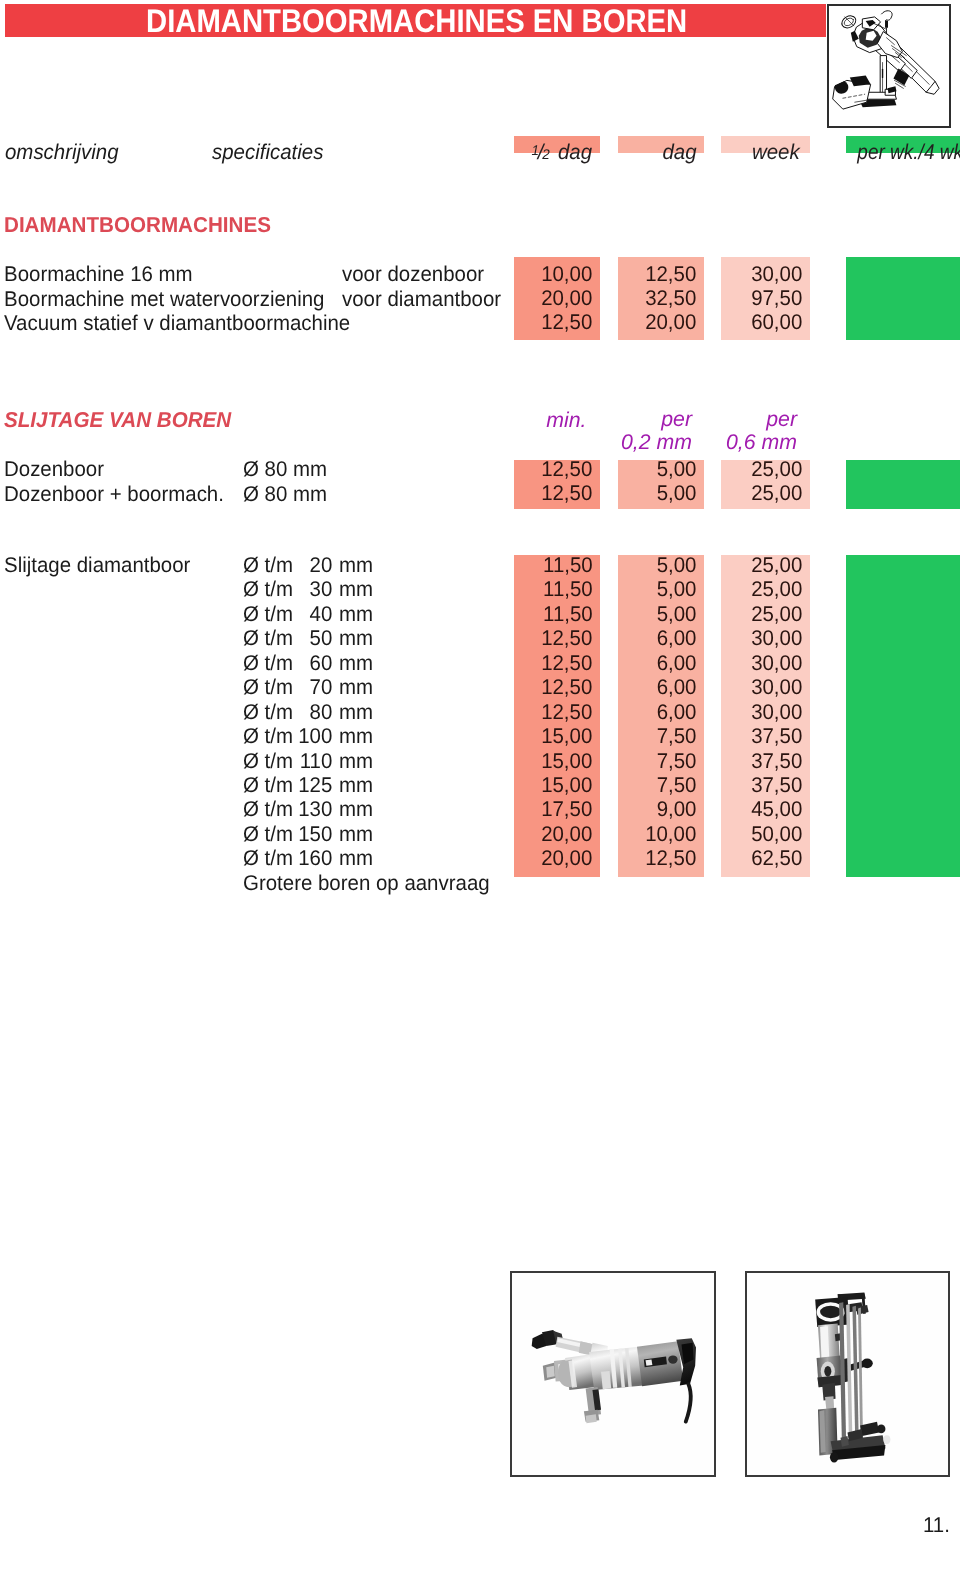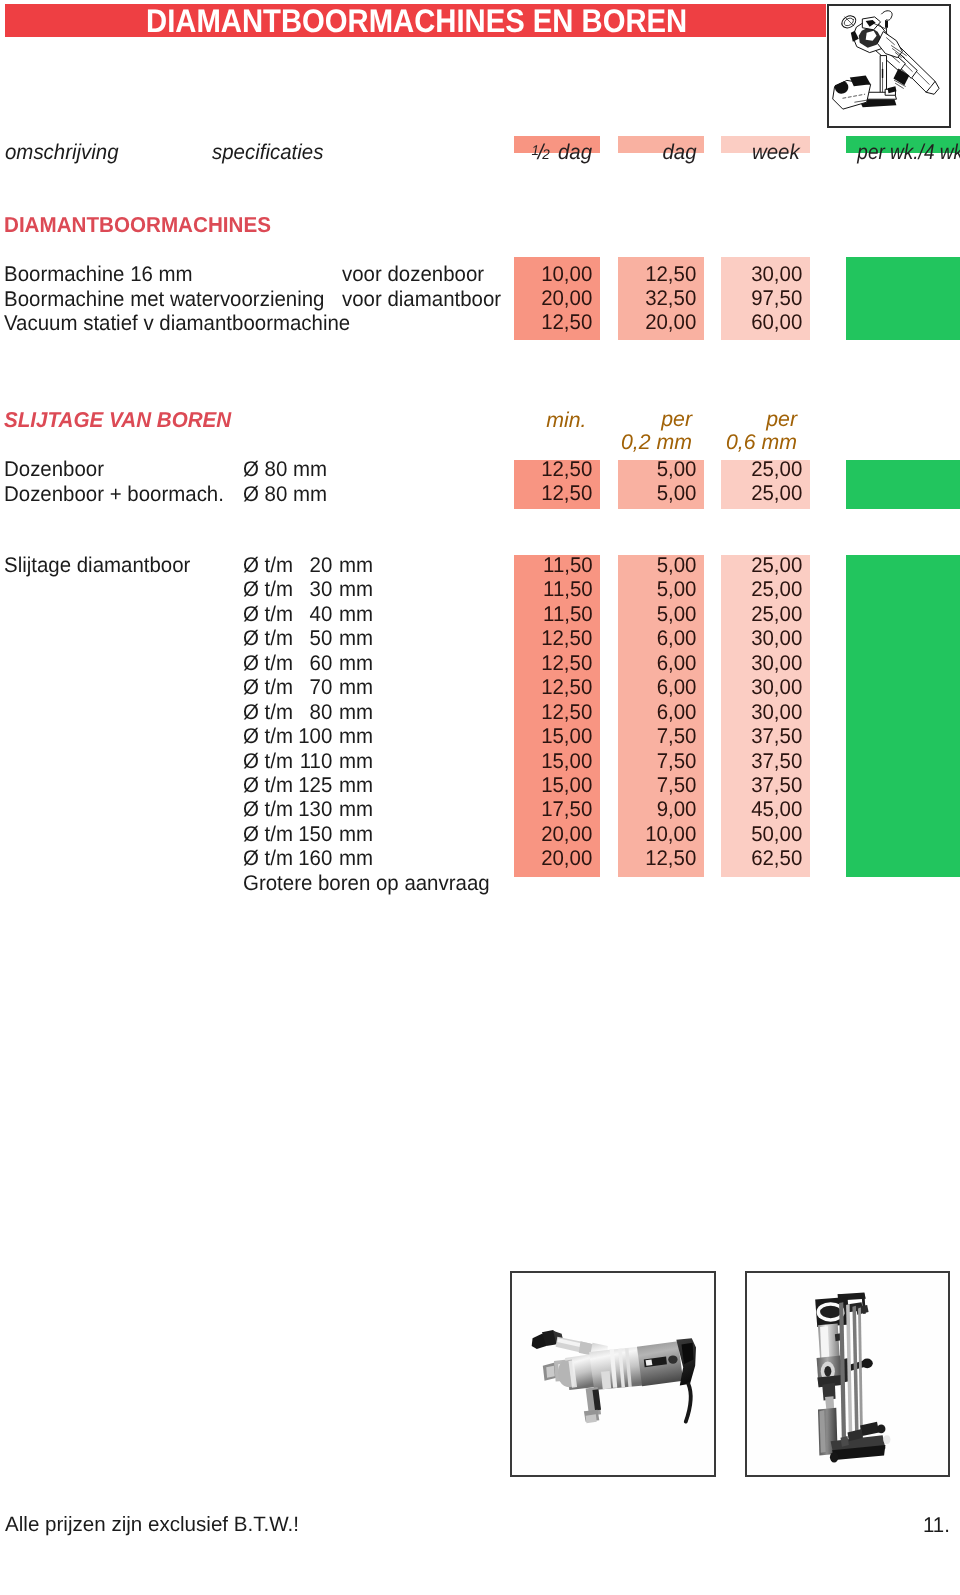--- a/index.html
+++ b/index.html
@@ -25,21 +25,21 @@
   .s4{left:846px;width:123px;background:#22c55e;}
 
   
   .chead{height:17px;top:136px;text-decoration:underline;}
   .chead .lbl{position:absolute;right:7.5px;top:3px;font-style:italic;font-size:21.3px;color:#231f20;
       white-space:nowrap;line-height:27px;transform:scaleX(0.96);transform-origin:100% 0;}
   .c1lbl{top:1px !important;}
   .c3lbl{right:10px !important;}
   .c4lbl{right:1px !important;transform:scaleX(0.893) !important;}
 
-  .hdr-label{font-style:italic;font-size:21.3px;color:#a16207;white-space:nowrap;line-height:24px;}
+  .hdr-label{font-style:italic;font-size:21.3px;color:#a21caf;white-space:nowrap;line-height:24px;}
 
   
   .txt{font-size:21.3px;color:#1b1b1b;white-space:nowrap;line-height:24px;
        transform:scaleX(0.96);transform-origin:0 0;}
   .sect{font-size:21.6px;font-weight:bold;color:#dc4a55;white-space:nowrap;line-height:24px;
        transform:scaleX(0.955);transform-origin:0 0;}
   .secti{font-size:21.6px;font-weight:bold;font-style:italic;color:#dc4a55;white-space:nowrap;line-height:24px;
        transform:scaleX(0.955);transform-origin:0 0;}
 
   .stripe{position:absolute;}
@@ -395,16 +395,15 @@
       <path d="M76 186 L152 180 L150 192 L80 197 Z" fill="#131313"></path>
       <path d="M116 158 L140 154 L143 166 L119 170 Z" fill="#202020"></path>
       <ellipse cx="146" cy="162" rx="6" ry="5" fill="#1d1d1d"></ellipse>
       <ellipse cx="154" cy="174" rx="5" ry="5" fill="#e8e8e8"></ellipse>
       <ellipse cx="79" cy="194" rx="6" ry="6" fill="#161616"></ellipse>
       <path d="M98 166 L118 162 L120 172 L100 176 Z" fill="#2e2e2e"></path>
       <path d="M88 172 L98 170 L100 180 L90 182 Z" fill="#4a4a4a"></path>
     </svg>
   </div>
 
-  <div class="abs foot-note">Alle prijzen zijn exclusief B.T.W.!</div>
   <div class="abs foot-page">11.</div>
 
 </div>
 
 </body></html>

